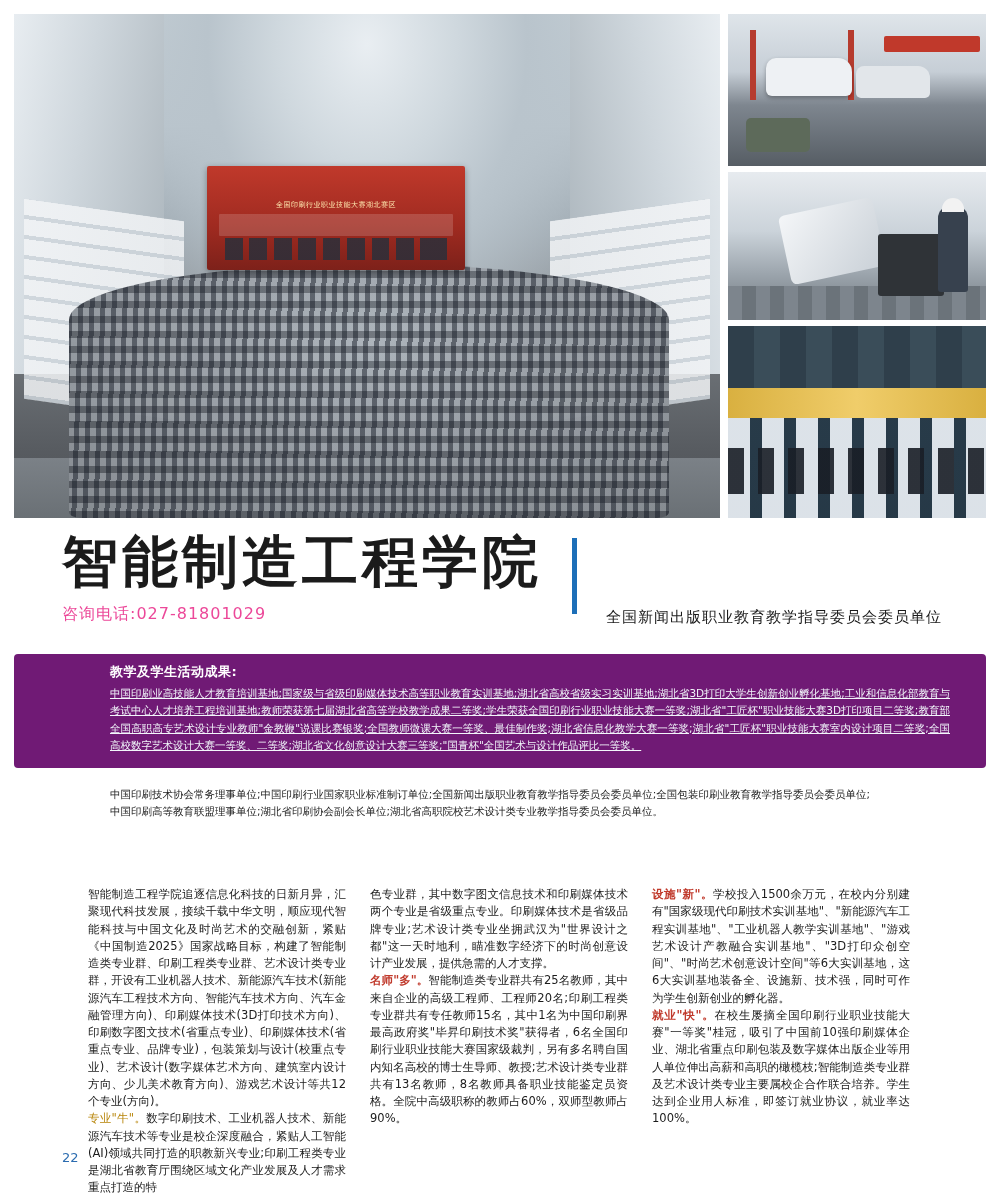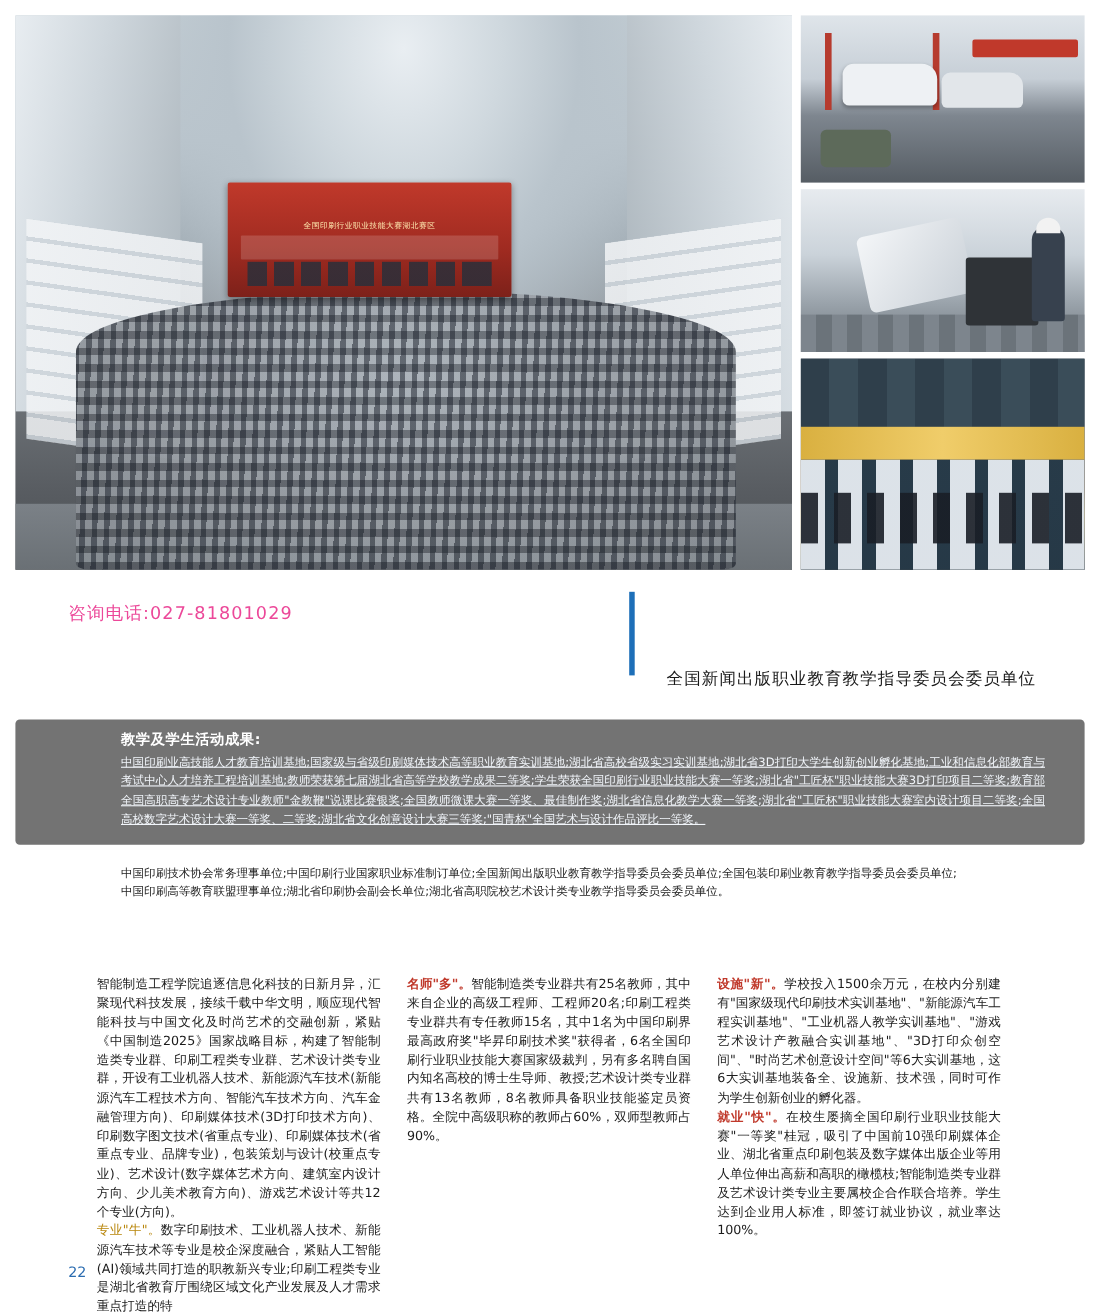--- a/index.html
+++ b/index.html
@@ -88,21 +88,21 @@
   
   .title-wrap{position:absolute;left:62px;top:534px;width:880px;height:110px;}
   .school-title{font-size:56px;font-weight:bold;color:#1b1b1b;letter-spacing:4px;line-height:1;
     font-family:"DejaVu Sans","Liberation Sans",sans-serif;}
   .phone{margin-top:14px;font-size:16px;color:#ec4899;letter-spacing:1px;}
   .divider-v{position:absolute;left:510px;top:4px;width:5px;height:76px;background:#1d6fb8;}
   .slogan{position:absolute;right:0;top:74px;font-size:15px;color:#1a1a1a;letter-spacing:1px;}
 
   
   .blue-box{position:absolute;left:14px;top:654px;width:972px;height:114px;
-    background:#737373;border-radius:4px;color:#ffffff;}
+    background:#701a75;border-radius:4px;color:#ffffff;}
   .blue-box h3{margin:0;padding:9px 0 4px 96px;font-size:13px;font-weight:bold;letter-spacing:.5px;}
   .blue-box p{margin:0;padding:0 36px 0 96px;font-size:10.5px;line-height:1.65;text-align:justify;color:#f2f6fb;text-decoration:underline;}
 
   
   .status-sec{position:absolute;left:110px;top:786px;width:760px;}
   .status-sec h3{margin:0 0 6px 0;font-size:13px;font-weight:bold;color:#111;}
   .status-sec p{margin:0;font-size:10.5px;line-height:1.62;color:#222;text-align:justify;}
 
   
   .cols{position:absolute;left:88px;top:886px;width:824px;height:230px;
@@ -157,40 +157,42 @@
     <div class="ph ph-br">
       <div class="ceil"></div>
       <div class="strip"></div>
       <div class="desks"></div>
       <div class="people"></div>
 
     </div>
   </div>
 
   <div class="title-wrap">
+    <div class="school-title">智能制造工程学院</div>
     <div class="phone">咨询电话:027-81801029</div>
     <div class="divider-v"></div>
     <div class="slogan">全国新闻出版职业教育教学指导委员会委员单位</div>
   </div>
 
   <div class="blue-box">
     <h3>教学及学生活动成果:</h3>
     <p>中国印刷业高技能人才教育培训基地;国家级与省级印刷媒体技术高等职业教育实训基地;湖北省高校省级实习实训基地;湖北省3D打印大学生创新创业孵化基地;工业和信息化部教育与考试中心人才培养工程培训基地;教师荣获第七届湖北省高等学校教学成果二等奖;学生荣获全国印刷行业职业技能大赛一等奖;湖北省"工匠杯"职业技能大赛3D打印项目二等奖;教育部全国高职高专艺术设计专业教师"金教鞭"说课比赛银奖;全国教师微课大赛一等奖、最佳制作奖;湖北省信息化教学大赛一等奖;湖北省"工匠杯"职业技能大赛室内设计项目二等奖;全国高校数字艺术设计大赛一等奖、二等奖;湖北省文化创意设计大赛三等奖;"国青杯"全国艺术与设计作品评比一等奖。</p>
   </div>
 
   <div class="status-sec">
     <p>中国印刷技术协会常务理事单位;中国印刷行业国家职业标准制订单位;全国新闻出版职业教育教学指导委员会委员单位;全国包装印刷业教育教学指导委员会委员单位;中国印刷高等教育联盟理事单位;湖北省印刷协会副会长单位;湖北省高职院校艺术设计类专业教学指导委员会委员单位。</p>
   </div>
 
   <div class="cols">
     <div class="col">
       <p><span>智能制造工程学院追逐信息化科技的日新月异，汇聚现代科技发展，接续千载中华文明，顺应现代智能科技与中国文化及时尚艺术的交融创新，紧贴《中国制造2025》国家战略目标，构建了智能制造类专业群、印刷工程类专业群、艺术设计类专业群，开设有工业机器人技术、新能源汽车技术(新能源汽车工程技术方向、智能汽车技术方向、汽车金融管理方向)、印刷媒体技术(3D打印技术方向)、印刷数字图文技术(省重点专业)、印刷媒体技术(省重点专业、品牌专业)，包装策划与设计(校重点专业)、艺术设计(数字媒体艺术方向、建筑室内设计方向、少儿美术教育方向)、游戏艺术设计等共12个专业(方向)。</span></p>
       <p><span class="lead">专业"牛"。</span><span>数字印刷技术、工业机器人技术、新能源汽车技术等专业是校企深度融合，紧贴人工智能(AI)领域共同打造的职教新兴专业;印刷工程类专业是湖北省教育厅围绕区域文化产业发展及人才需求重点打造的特</span></p>
     </div>
     <div class="col">
+      <p><span>色专业群，其中数字图文信息技术和印刷媒体技术两个专业是省级重点专业。印刷媒体技术是省级品牌专业;艺术设计类专业坐拥武汉为"世界设计之都"这一天时地利，瞄准数字经济下的时尚创意设计产业发展，提供急需的人才支撑。</span></p>
       <p><span class="hl">名师"多"。</span><span>智能制造类专业群共有25名教师，其中来自企业的高级工程师、工程师20名;印刷工程类专业群共有专任教师15名，其中1名为中国印刷界最高政府奖"毕昇印刷技术奖"获得者，6名全国印刷行业职业技能大赛国家级裁判，另有多名聘自国内知名高校的博士生导师、教授;艺术设计类专业群共有13名教师，8名教师具备职业技能鉴定员资格。全院中高级职称的教师占60%，双师型教师占90%。</span></p>
     </div>
     <div class="col">
       <p><span class="hl">设施"新"。</span><span>学校投入1500余万元，在校内分别建有"国家级现代印刷技术实训基地"、"新能源汽车工程实训基地"、"工业机器人教学实训基地"、"游戏艺术设计产教融合实训基地"、"3D打印众创空间"、"时尚艺术创意设计空间"等6大实训基地，这6大实训基地装备全、设施新、技术强，同时可作为学生创新创业的孵化器。</span></p>
       <p><span class="hl">就业"快"。</span><span>在校生屡摘全国印刷行业职业技能大赛"一等奖"桂冠，吸引了中国前10强印刷媒体企业、湖北省重点印刷包装及数字媒体出版企业等用人单位伸出高薪和高职的橄榄枝;智能制造类专业群及艺术设计类专业主要属校企合作联合培养。学生达到企业用人标准，即签订就业协议，就业率达100%。</span></p>
     </div>
   </div>
 
   <div class="pageno">22</div>
 </div>

